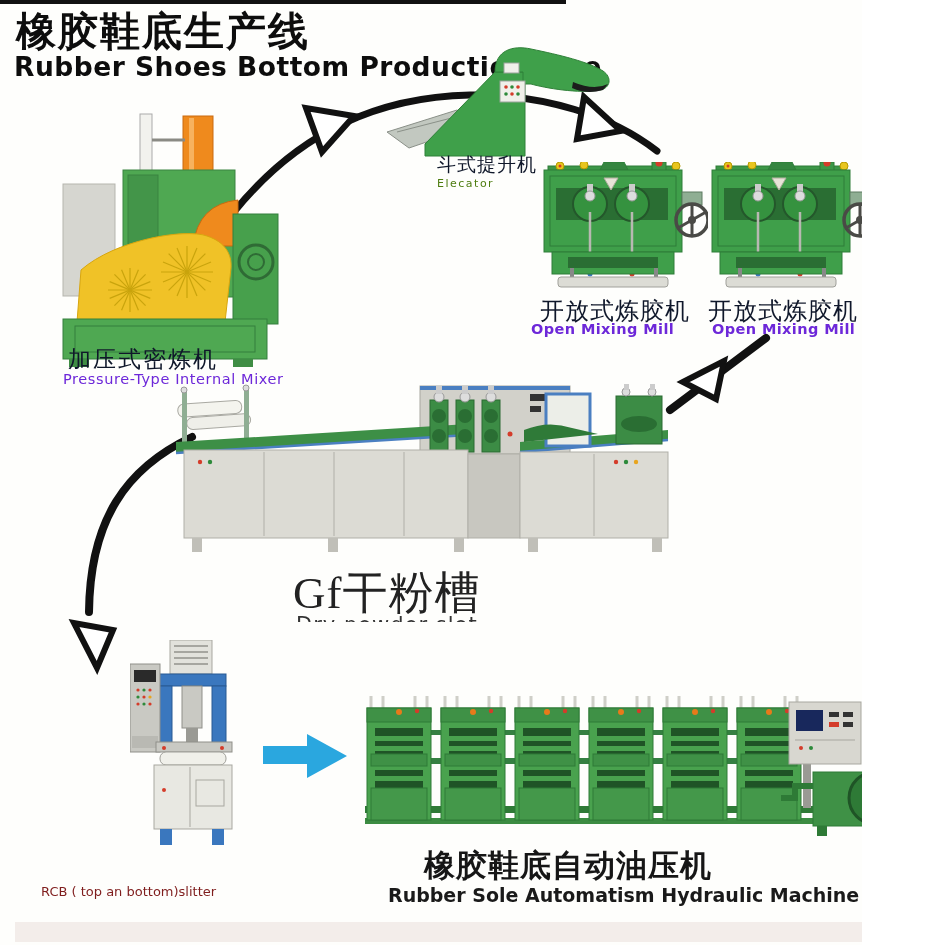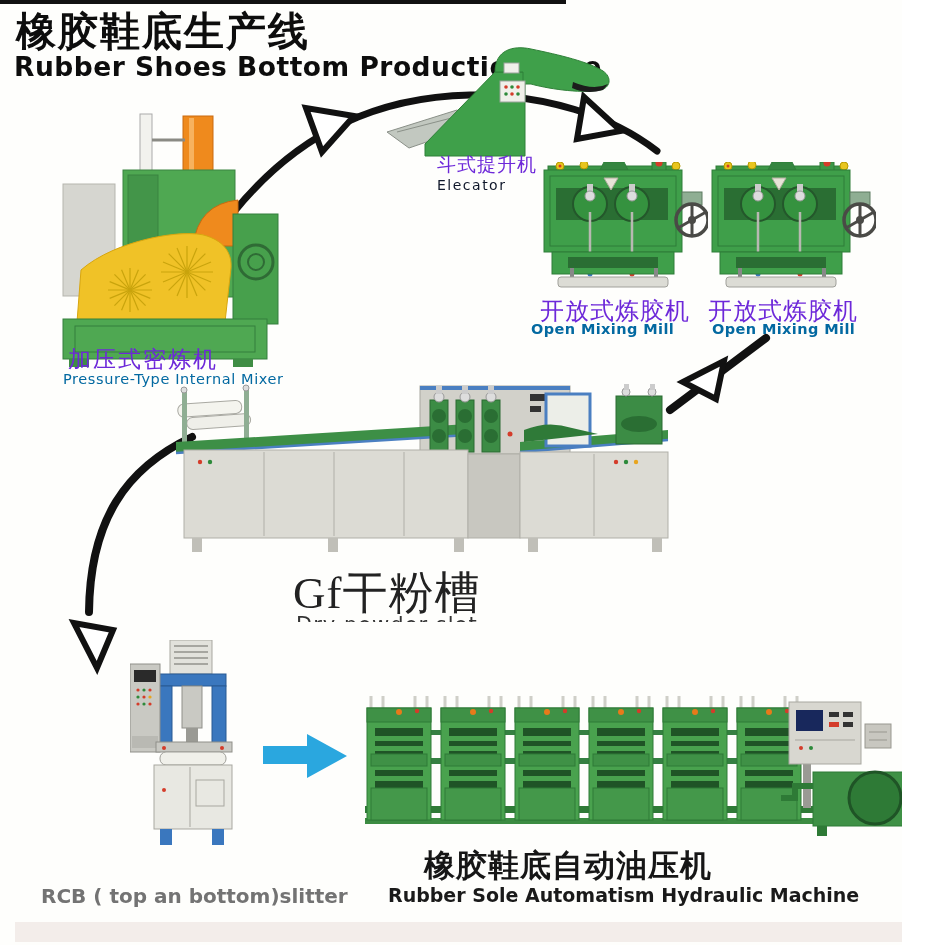--- a/index.html
+++ b/index.html
@@ -1,40 +1,39 @@
 <!DOCTYPE html>
 <html><head>
 <meta charset="utf-8">
 <style>
   html,body{margin:0;padding:0;background:#ffffff;}
   #stage{
     position:relative;width:862px;height:945px;overflow:hidden;
     background:#fefefc;
     font-family:"DejaVu Sans","Liberation Sans",sans-serif;
     color:#111;
-    padding-left:40px;
   }
   .abs{position:absolute;}
   .topline{left:0;top:0;width:566px;height:4px;background:#111;}
   .title-zh{left:16px;top:4px;font-size:40px;font-weight:900;letter-spacing:2px;color:#0d0d0d;}
   .title-en{left:14px;top:51px;font-size:26.5px;font-weight:800;letter-spacing:0.5px;color:#0d0d0d;}
-  .lbl-zh{font-weight:600;color:#6d28d9;}
-  .lbl-en{color:#0369a1;}
+  .lbl-zh{font-weight:600;color:#0f172a;}
+  .lbl-en{color:#6d28d9;}
   .mixer-zh{left:68px;top:344px;font-size:23px;font-weight:500;letter-spacing:2px;text-align:center;}
   .mixer-en{left:63px;top:371px;font-size:14.5px;letter-spacing:0.6px;font-weight:500;}
   .elev-zh{left:437px;top:152px;font-size:19px;font-weight:500;letter-spacing:1px;}
-  .elev-en{left:437px;top:177px;font-size:14px;letter-spacing:1.5px;color:#0f172a;font-weight:500;text-align:center;}
+  .elev-en{left:437px;top:177px;font-size:11px;letter-spacing:1.5px;color:#4d7c0f;font-weight:500;text-align:center;}
   .mill-zh{font-size:24px;font-weight:400;letter-spacing:1px;top:295px;}
   .mill-en{font-size:14.5px;font-weight:700;letter-spacing:0.4px;top:321px;}
   .mill1-zh{left:540px;} .mill1-en{left:531px;}
   .mill2-zh{left:708px;} .mill2-en{left:712px;}
   .gf-zh{left:293px;top:563px;font-size:45px;font-weight:400;letter-spacing:1px;color:#222;font-family:Liberation Serif, serif;}
   .gf-en-partial{left:296px;top:613px;width:330px;height:9px;overflow:hidden;font-size:21px;color:#333;letter-spacing:1px;}
   .afd-zh{left:42px;top:846px;font-size:33px;font-weight:800;letter-spacing:1px;color:#141414;}
-  .afd-en{left:41px;top:884px;font-size:20px;font-weight:700;color:#737373;}
+  .afd-en{left:41px;top:884px;font-size:13px;font-weight:400;color:#7f1d1d;}
   .hyd-zh{left:387px;top:845px;font-size:31px;font-weight:600;letter-spacing:1px;color:#161616;margin-left:37px;}
   .hyd-en{left:388px;top:884px;font-size:19px;font-weight:600;color:#1a1a1a;}
   .bottom-band{left:15px;top:922px;width:915px;height:20px;background:#f3edea;}
   svg{display:block;}
 </style>
 </head>
 <body>
 
 <div id="stage">
 

